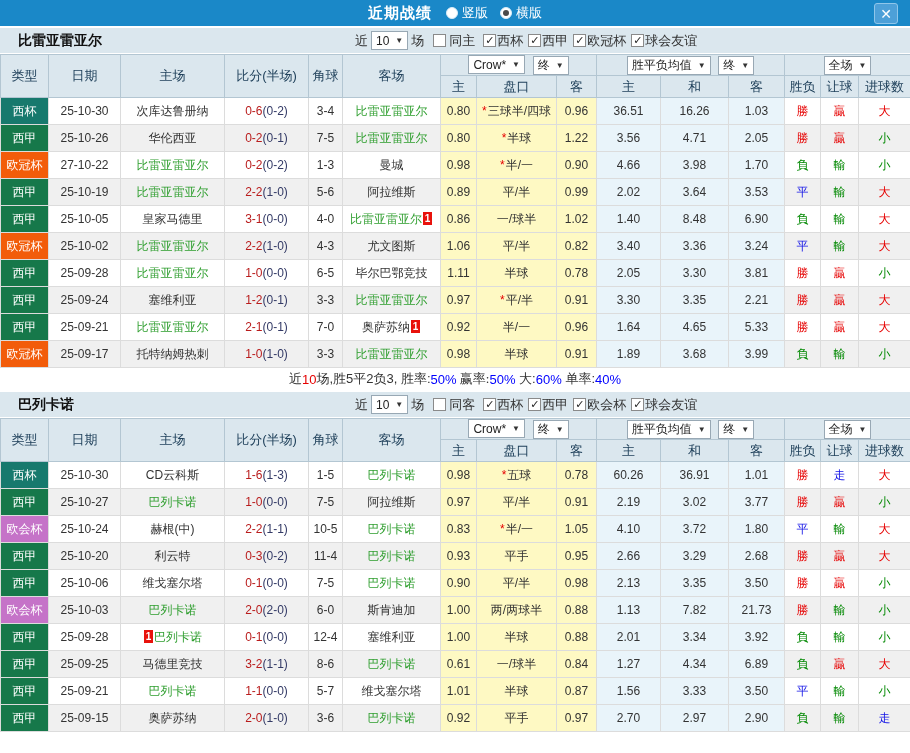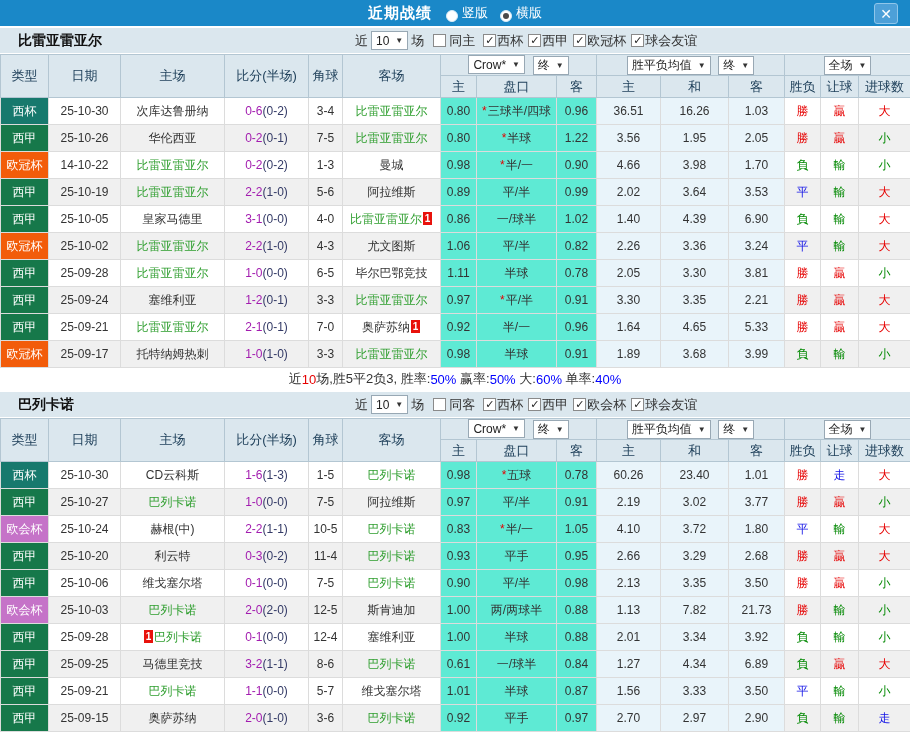--- a/index.html
+++ b/index.html
@@ -4,21 +4,21 @@
 <style>
   *{box-sizing:border-box;margin:0;padding:0}
   html,body{background:#fff}
   body{font-family:"Liberation Sans","DejaVu Sans",sans-serif}
   .app{width:910px;height:753px;overflow:hidden;background:#fff;position:relative}
 
   
   .topbar{height:28px;background:#1a88c8;display:flex;align-items:center;justify-content:center;position:relative;color:#fff;border-bottom:2px solid #fff}
   .topbar .title{font-weight:bold;font-size:15px;letter-spacing:1px}
   .radio-group{display:flex;align-items:center;margin-left:6px;gap:4px}
-  .radio{display:inline-flex;align-items:flex-end;gap:4px;font-size:13px;cursor:pointer;margin-left:8px}
+  .radio{display:inline-flex;align-items:center;gap:4px;font-size:13px;cursor:pointer;margin-left:8px}
   .radio-circle{width:12px;height:12px;border-radius:50%;background:#fff;border:1px solid #d8ecf8;display:inline-flex;align-items:center;justify-content:center}
   .radio-circle.checked::after{content:"";width:6px;height:6px;border-radius:50%;background:#4a4a4a}
   .close-btn{position:absolute;right:12px;top:3px;width:24px;height:21px;background:#4da0d8;border:1px solid #8fc6ea;border-radius:3px;color:#fff;font-weight:bold;font-size:14px;display:flex;align-items:center;justify-content:center;cursor:pointer}
 
   
   .sec-header{height:26px;background:#dbe7ee;border-bottom:1px solid #fff;position:relative;display:flex;align-items:center}
   .team-title{font-weight:bold;font-size:14px;color:#111;margin-left:18px}
   .filters{position:absolute;left:352px;display:flex;align-items:center;font-size:13px;color:#333}
   .ftext{margin:0 3px}
   .select-box{display:inline-flex;align-items:center;justify-content:space-between;border:1px solid #98a8b4;background:#fff;height:19px;padding:0 4px;font-size:12px;color:#222;gap:6px;cursor:pointer}
@@ -31,23 +31,23 @@
 
   
   table{border-collapse:collapse;width:910px;table-layout:fixed}
   thead th{background:#dbe7ee;border:1px solid #b3c6d2;font-weight:normal;color:#21425c;font-size:13px;text-align:center;padding:0}
   tr.h1 th{height:21px}
   tr.h2 th{height:22px}
   thead .select-box{margin:0 2px}
   tbody td{border:1px solid #dcdcdc;text-align:center;font-size:12px;height:27px;color:#333;padding:0;overflow:hidden;white-space:nowrap}
   tbody tr.alt td.c{background:#f0f0f0}
   td.type{color:#fff;font-size:12px}
-  td.odds{background:#5eead4}
+  td.odds{background:#fef9c3}
   td.avg{background:#e9f4fa}
-  .ft{color:#a21caf}
+  .ft{color:#b91c1c}
   .ht{color:#333a66}
   .star{color:#e60000;margin-right:1px}
   .badge1{display:inline-block;background:#e8120c;color:#fff;font-size:10px;line-height:13px;height:13px;min-width:9px;padding:0 1px;font-weight:bold;vertical-align:1px;margin:0 1px}
 
   
   .summary{height:22px;display:flex;align-items:center;justify-content:center;font-size:13px;background:#fff}
   .summary span{white-space:pre}
   .gap{height:2px;background:#fff}
 </style>
 </head>
@@ -183,29 +183,29 @@
             <td class="type" style="background: rgb(22, 120, 74);">西甲</td>
             <td class="c date">25-10-26</td>
             <td class="c team"><span>华伦西亚</span></td>
             <td class="c score"><span class="ft">0-2</span><span class="ht">(0-1)</span></td>
             <td class="c corner">7-5</td>
             <td class="c team"><span style="color: rgb(46, 158, 46);">比雷亚雷亚尔</span></td>
             <td class="odds">0.80</td>
             <td class="odds"><span class="star">*</span>半球</td>
             <td class="odds">1.22</td>
             <td class="avg">3.56</td>
-            <td class="avg">1.95</td>
+            <td class="avg">4.71</td>
             <td class="avg">2.05</td>
             <td class="c res" style="color: rgb(230, 0, 0);">勝</td>
             <td class="c res" style="color: rgb(230, 0, 0);">贏</td>
             <td class="c res" style="color: rgb(0, 136, 0);">小</td>
           </tr>
           <tr>
             <td class="type" style="background: rgb(242, 92, 10);">欧冠杯</td>
-            <td class="c date">14-10-22</td>
+            <td class="c date">27-10-22</td>
             <td class="c team"><span style="color: rgb(46, 158, 46);">比雷亚雷亚尔</span></td>
             <td class="c score"><span class="ft">0-2</span><span class="ht">(0-2)</span></td>
             <td class="c corner">1-3</td>
             <td class="c team"><span>曼城</span></td>
             <td class="odds">0.98</td>
             <td class="odds"><span class="star">*</span>半/一</td>
             <td class="odds">0.90</td>
             <td class="avg">4.66</td>
             <td class="avg">3.98</td>
             <td class="avg">1.70</td>
@@ -234,37 +234,37 @@
             <td class="type" style="background: rgb(22, 120, 74);">西甲</td>
             <td class="c date">25-10-05</td>
             <td class="c team"><span>皇家马德里</span></td>
             <td class="c score"><span class="ft">3-1</span><span class="ht">(0-0)</span></td>
             <td class="c corner">4-0</td>
             <td class="c team"><span style="color: rgb(46, 158, 46);">比雷亚雷亚尔</span><span class="badge1">1</span></td>
             <td class="odds">0.86</td>
             <td class="odds">一/球半</td>
             <td class="odds">1.02</td>
             <td class="avg">1.40</td>
-            <td class="avg">4.39</td>
+            <td class="avg">8.48</td>
             <td class="avg">6.90</td>
             <td class="c res" style="color: rgb(0, 136, 0);">負</td>
             <td class="c res" style="color: rgb(0, 136, 0);">輸</td>
             <td class="c res" style="color: rgb(230, 0, 0);">大</td>
           </tr>
           <tr class="alt">
             <td class="type" style="background: rgb(242, 92, 10);">欧冠杯</td>
             <td class="c date">25-10-02</td>
             <td class="c team"><span style="color: rgb(46, 158, 46);">比雷亚雷亚尔</span></td>
             <td class="c score"><span class="ft">2-2</span><span class="ht">(1-0)</span></td>
             <td class="c corner">4-3</td>
             <td class="c team"><span>尤文图斯</span></td>
             <td class="odds">1.06</td>
             <td class="odds">平/半</td>
             <td class="odds">0.82</td>
-            <td class="avg">2.26</td>
+            <td class="avg">3.40</td>
             <td class="avg">3.36</td>
             <td class="avg">3.24</td>
             <td class="c res" style="color: rgb(20, 20, 230);">平</td>
             <td class="c res" style="color: rgb(0, 136, 0);">輸</td>
             <td class="c res" style="color: rgb(230, 0, 0);">大</td>
           </tr>
           <tr>
             <td class="type" style="background: rgb(22, 120, 74);">西甲</td>
             <td class="c date">25-09-28</td>
             <td class="c team"><span style="color: rgb(46, 158, 46);">比雷亚雷亚尔</span></td>
@@ -332,21 +332,21 @@
             <td class="c res" style="color: rgb(0, 136, 0);">輸</td>
             <td class="c res" style="color: rgb(0, 136, 0);">小</td>
           </tr>
         </tbody>
     </table>
     <div class="summary">
         <span style="color: rgb(51, 51, 51);">近</span>
         <span style="color: rgb(230, 0, 0);">10</span>
         <span style="color: rgb(51, 51, 51);">场,胜5平2负3, 胜率:</span>
         <span style="color: rgb(0, 0, 255);">50%</span>
-        <span style="color: rgb(51, 51, 51);"> 赢率:</span>
+        <span style="color: rgb(51, 51, 51); font-family: Liberation Serif, serif;"> 赢率:</span>
         <span style="color: rgb(0, 0, 255);">50%</span>
         <span style="color: rgb(51, 51, 51);"> 大:</span>
         <span style="color: rgb(0, 0, 255);">60%</span>
         <span style="color: rgb(51, 51, 51);"> 单率:</span>
         <span style="color: rgb(0, 0, 255);">40%</span>
       </div>
   </div>
 
   <div class="gap"></div>
 
@@ -444,21 +444,21 @@
             <td class="type" style="background: rgb(23, 121, 109);">西杯</td>
             <td class="c date">25-10-30</td>
             <td class="c team"><span>CD云科斯</span></td>
             <td class="c score"><span class="ft">1-6</span><span class="ht">(1-3)</span></td>
             <td class="c corner">1-5</td>
             <td class="c team"><span style="color: rgb(46, 158, 46);">巴列卡诺</span></td>
             <td class="odds">0.98</td>
             <td class="odds"><span class="star">*</span>五球</td>
             <td class="odds">0.78</td>
             <td class="avg">60.26</td>
-            <td class="avg">23.40</td>
+            <td class="avg">36.91</td>
             <td class="avg">1.01</td>
             <td class="c res" style="color: rgb(230, 0, 0);">勝</td>
             <td class="c res" style="color: rgb(20, 20, 230);">走</td>
             <td class="c res" style="color: rgb(230, 0, 0);">大</td>
           </tr>
           <tr class="alt">
             <td class="type" style="background: rgb(22, 120, 74);">西甲</td>
             <td class="c date">25-10-27</td>
             <td class="c team"><span style="color: rgb(46, 158, 46);">巴列卡诺</span></td>
             <td class="c score"><span class="ft">1-0</span><span class="ht">(0-0)</span></td>
@@ -523,21 +523,21 @@
             <td class="avg">3.50</td>
             <td class="c res" style="color: rgb(230, 0, 0);">勝</td>
             <td class="c res" style="color: rgb(230, 0, 0);">贏</td>
             <td class="c res" style="color: rgb(0, 136, 0);">小</td>
           </tr>
           <tr class="alt">
             <td class="type" style="background: rgb(197, 115, 200);">欧会杯</td>
             <td class="c date">25-10-03</td>
             <td class="c team"><span style="color: rgb(46, 158, 46);">巴列卡诺</span></td>
             <td class="c score"><span class="ft">2-0</span><span class="ht">(2-0)</span></td>
-            <td class="c corner">12-5</td>
+            <td class="c corner">6-0</td>
             <td class="c team"><span>斯肯迪加</span></td>
             <td class="odds">1.00</td>
             <td class="odds">两/两球半</td>
             <td class="odds">0.88</td>
             <td class="avg">1.13</td>
             <td class="avg">7.82</td>
             <td class="avg">21.73</td>
             <td class="c res" style="color: rgb(230, 0, 0);">勝</td>
             <td class="c res" style="color: rgb(0, 136, 0);">輸</td>
             <td class="c res" style="color: rgb(0, 136, 0);">小</td>

